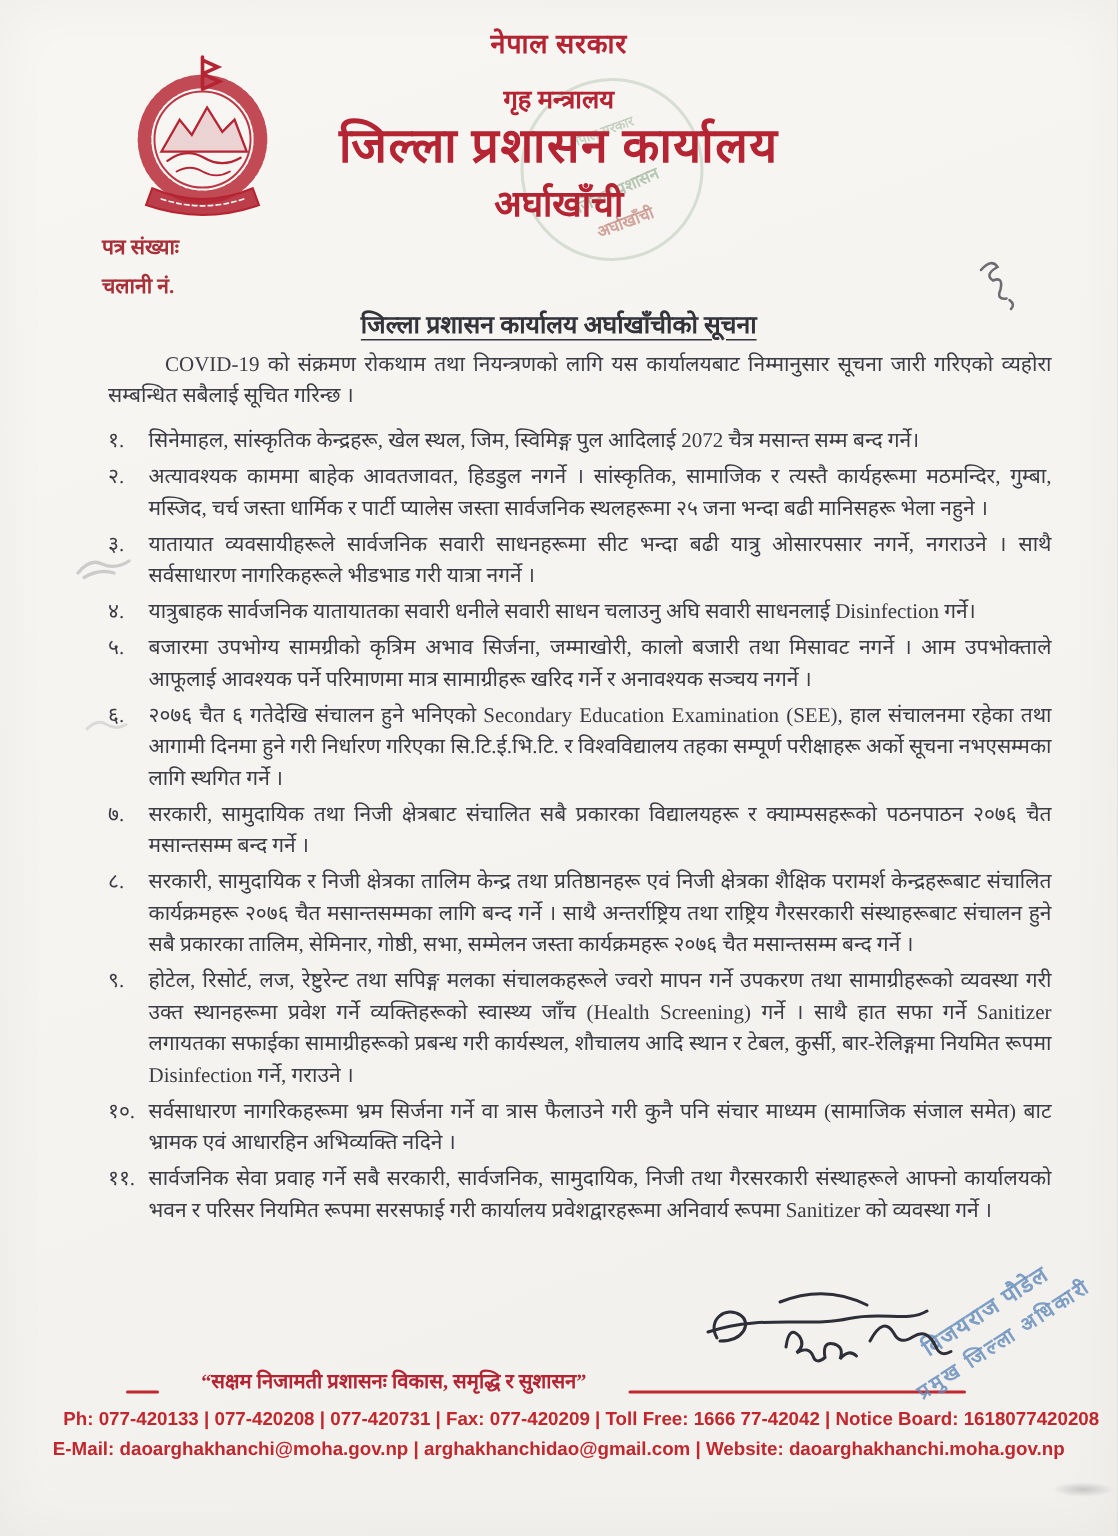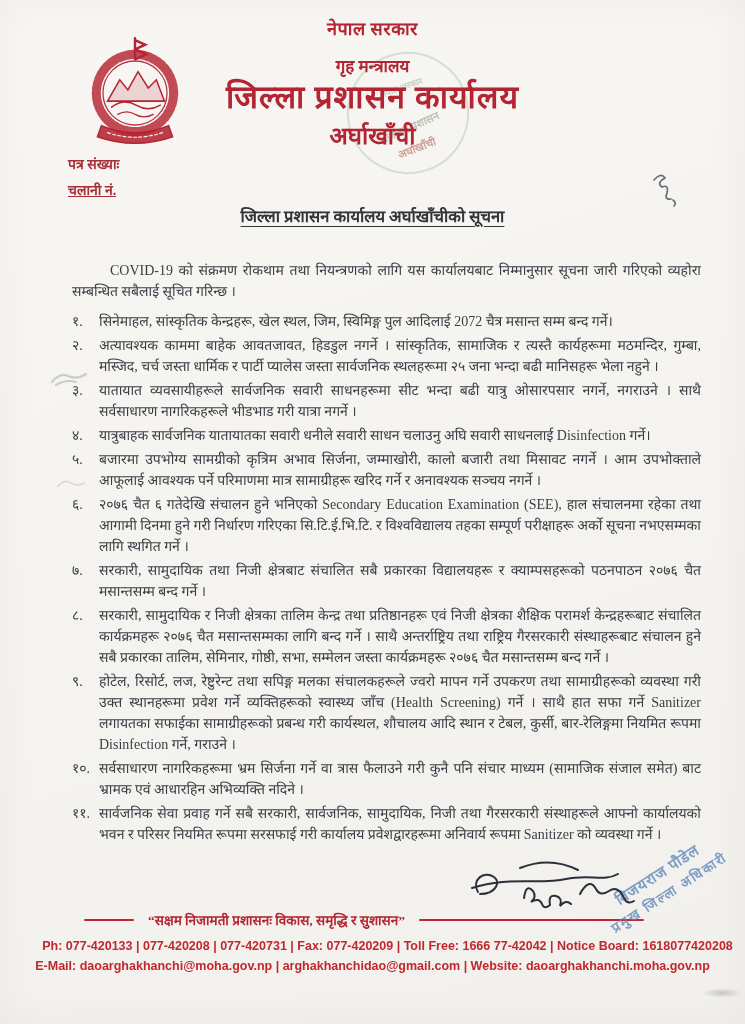--- a/index.html
+++ b/index.html
@@ -14,40 +14,40 @@
   }
   
   .h-line{position:absolute;left:0;width:100%;text-align:center;color:#b42432;font-weight:bold;z-index:3;}
   .h-gov{top:16px;font-size:18px;letter-spacing:.5px;}
   .h-min{top:54px;font-size:17px;}
   .h-office{top:74px;font-size:32px;letter-spacing:1px;}
   .h-dist{top:118px;font-size:24px;}
   .emblem{position:absolute;left:84px;top:32px;width:102px;height:122px;z-index:2;}
   .meta{position:absolute;left:68px;color:#a83038;font-size:14px;font-weight:bold;z-index:3;}
   .meta-1{top:154px;text-align:center;}
-  .meta-2{top:180px;text-decoration:underline;}
+  .meta-2{top:180px;}
   
   .hstamp{
     position:absolute;left:347px;top:52px;width:118px;height:118px;
     border:2px solid rgba(110,145,110,0.28);border-radius:50%;
     transform:rotate(-14deg);z-index:1;opacity:.85;
   }
   .hstamp span{position:absolute;left:0;width:100%;text-align:center;font-weight:bold;white-space:nowrap;}
   .hstamp .s1{top:22%;font-size:9px;color:rgba(105,140,100,0.40);transform:rotate(-6deg);}
   .hstamp .s2{top:55%;font-size:11px;color:rgba(100,135,95,0.50);transform:rotate(-10deg);}
   .hstamp .s3{top:74%;font-size:11px;color:rgba(165,70,55,0.55);transform:rotate(-7deg);}
   
   .n-title{
     position:absolute;top:204px;left:0;width:100%;text-align:center;
     font-size:16.5px;font-weight:bold;color:#33333a;
     text-decoration:underline;text-underline-offset:4px;z-index:3;
   }
   
   .body{
-    position:absolute;top:260px;left:72px;right:44px;
+    position:absolute;top:233px;left:72px;right:44px;
     color:#3c3c44;font-size:14px;line-height:21px;text-align:justify;z-index:3;
   }
   .intro{margin:0 0 9px 0;text-indent:38px;}
   ol.items{list-style:none;margin:0;padding:0;}
   ol.items li{display:flex;margin:0 0 3px 0;}
   ol.items .num{flex:0 0 27px;font-weight:normal;}
   ol.items .txt{flex:1;}
   
   .penmark-tr{position:absolute;left:646px;top:170px;z-index:4;}
   .pencil-1{position:absolute;left:50px;top:366px;z-index:4;opacity:.45;}
@@ -56,21 +56,21 @@
   .bstamp{
     position:absolute;right:-26px;top:862px;width:215px;text-align:center;
     transform:rotate(-33deg);z-index:4;
     color:rgba(95,135,185,0.78);font-weight:bold;line-height:22px;
     font-family:"Liberation Serif","DejaVu Serif",serif;white-space:nowrap;
   }
   .bstamp .bs1{font-size:15px;letter-spacing:1px;}
   .bstamp .bs2{font-size:13.5px;letter-spacing:2px;}
   
   .footer{position:absolute;top:911px;left:0;width:100%;z-index:3;}
-  .slogan-row{display:flex;align-items:center;margin:0 0 0 84px;width:560px;}
+  .slogan-row{display:flex;align-items:flex-end;margin:0 0 0 84px;width:560px;gap:14px;}
   .red-rule{height:2px;background:#c2272d;border-radius:1px;}
   .rule-l{width:158px;margin-right:14px;}
   .rule-r{width:225px;margin-left:14px;flex:0 0 auto;}
   .slogan{color:#b42432;font-weight:bold;font-size:13.5px;white-space:nowrap;}
   .contact{
     text-align:center;color:#c2272d;font-weight:bold;
     font-family:"Liberation Sans","DejaVu Sans",sans-serif;font-size:12.5px;line-height:20px;
   }
   .contact-1{margin-top:7px;padding-left:30px;}
   .corner-smudge{

